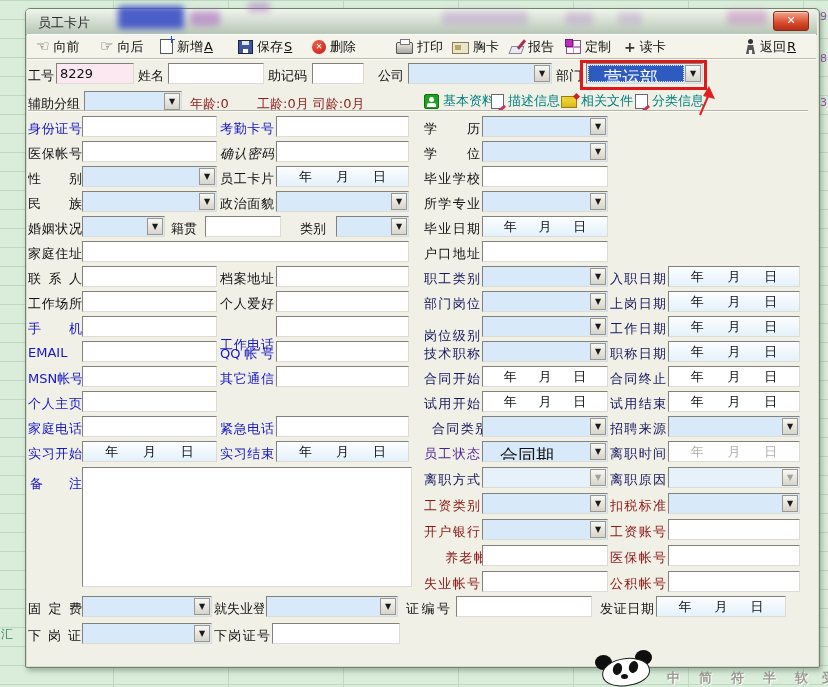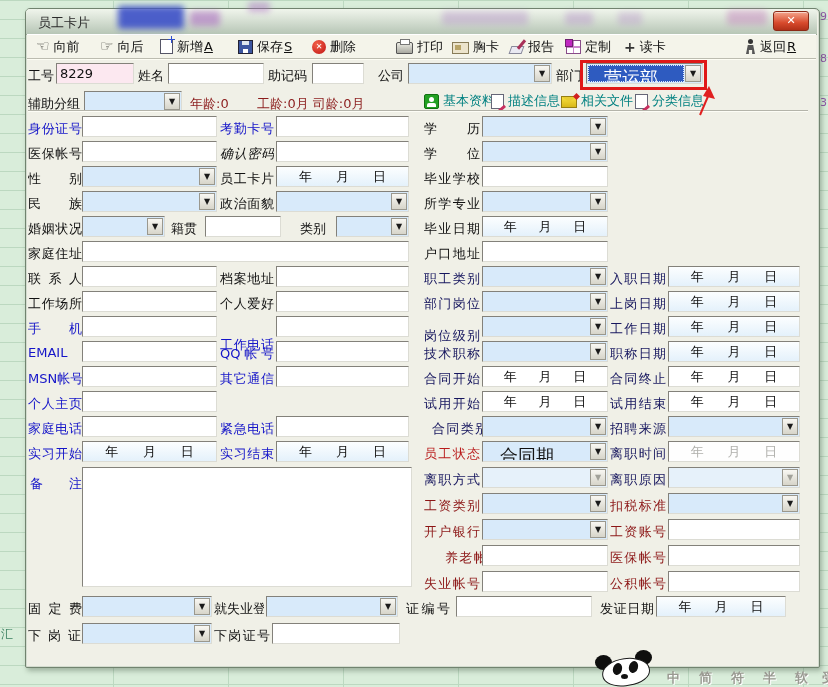--- a/index.html
+++ b/index.html
@@ -57,21 +57,21 @@
   .i-custom::before{content:"";position:absolute;left:-2px;top:-2px;width:6px;height:6px;background:#c028c0;border:1px solid #702070;}
   .i-readcard{font-weight:bold;font-size:14px;line-height:14px;color:#333;}
   .i-return{width:12px;height:15px;}
   .i-return::before{content:"";position:absolute;left:4px;top:0;width:5px;height:5px;border-radius:50%;background:#333;}
   .i-return::after{content:"";position:absolute;left:2px;top:6px;width:9px;height:9px;background:#555;
     clip-path:polygon(0 100%,20% 0,80% 0,100% 100%,68% 100%,68% 55%,32% 55%,32% 100%);}
   
   .flbl{position:absolute;height:17px;font-size:13px;white-space:nowrap;overflow:hidden;}
   .just{text-align:justify;text-align-last:justify;}
   .c-black{color:#111;} .c-blue{color:#1414c8;} .c-navy{color:#16165e;}
-  .c-red{color:#8c1616;} .c-green{color:#b91c1c;}
+  .c-red{color:#8c1616;} .c-green{color:#4c1d95;}
   .hdr-red{position:absolute;color:#8b1c1c;font-size:13px;white-space:nowrap;}
   .fld{position:absolute;height:21px;box-sizing:border-box;background:#fff;
     border:1px solid;border-color:#83817a #dcdcd4 #dcdcd4 #83817a;}
   .t-txt{background:#fff;}
   .pink{background:#fce8f0;}
   .ival{display:block;padding:2px 3px;font-size:13px;color:#111;}
   .t-combo{background:#d8eafa;}
   .t-combo .cval{position:absolute;left:1px;top:1px;right:18px;bottom:1px;padding:1px 16px;
     font-size:18px;color:#111;white-space:nowrap;overflow:hidden;}
   .t-combo .cval.sel{background:#2e5bc0;color:#fff;outline:1px dotted #dfe8ff;outline-offset:-1px;}

